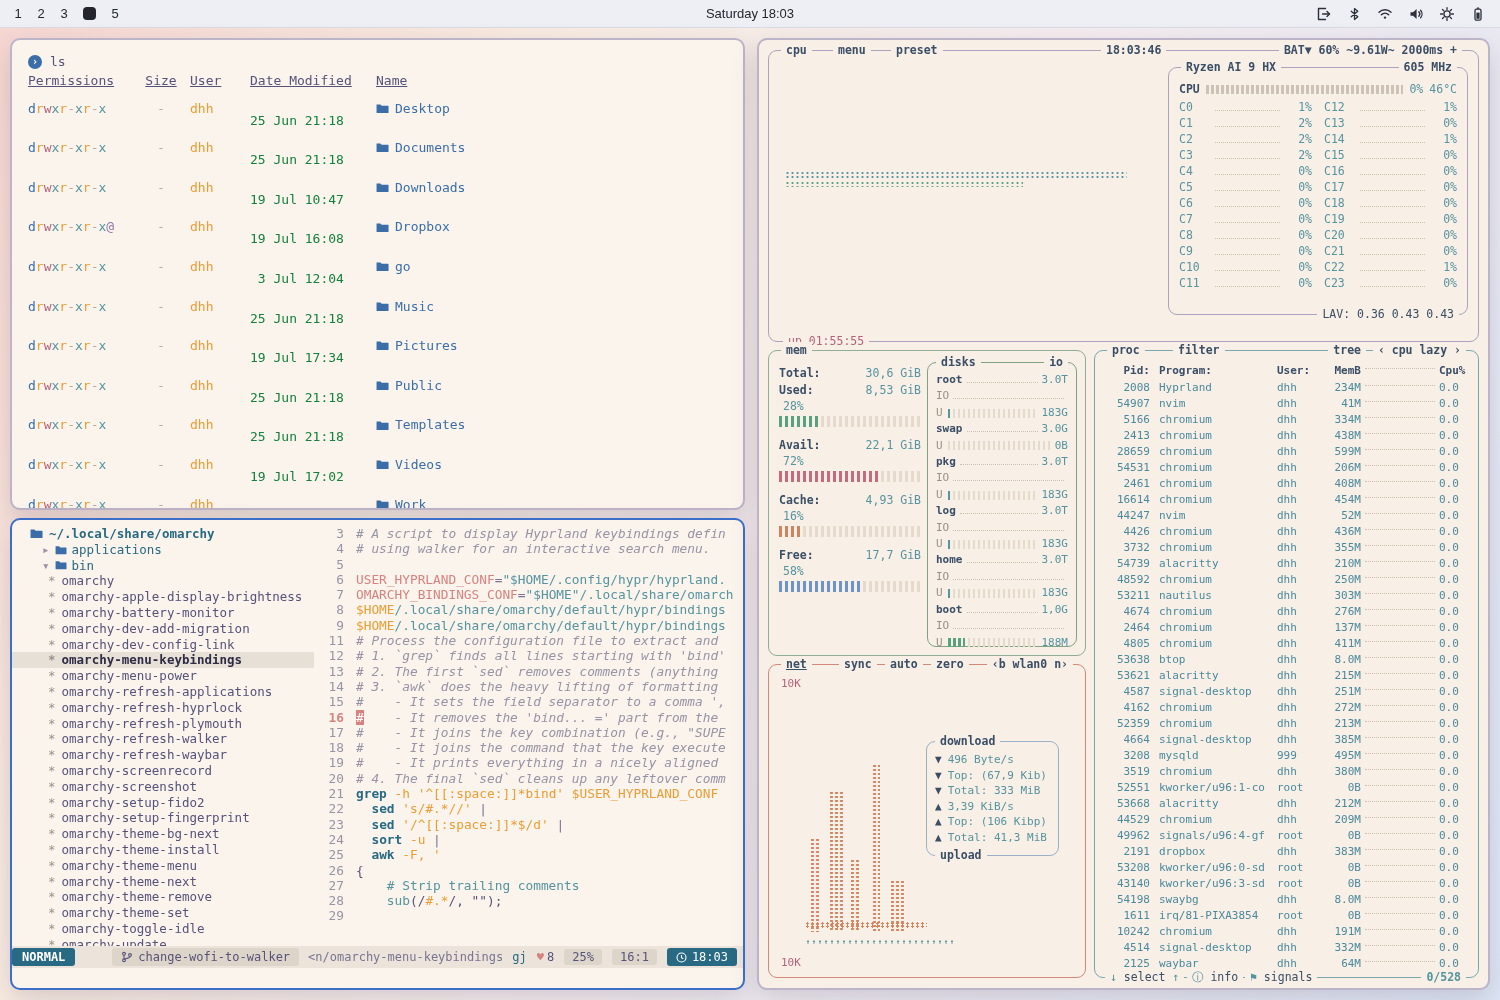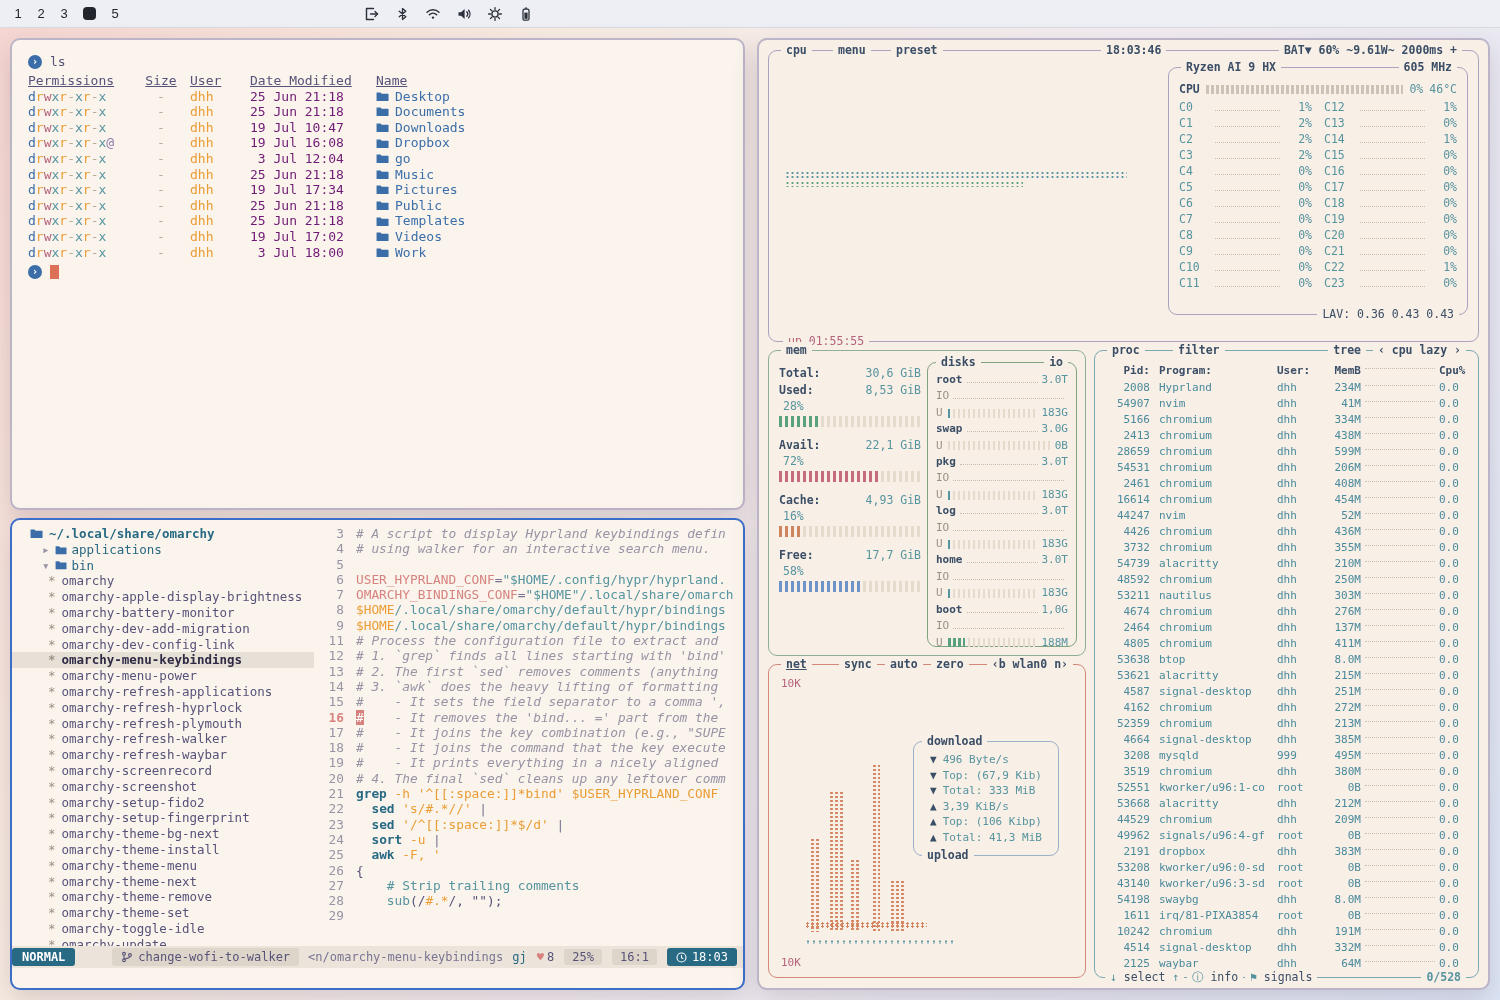--- a/index.html
+++ b/index.html
@@ -29,21 +29,21 @@
   .pcircle{display:inline-flex;width:14px;height:14px;border-radius:50%;background:#3b6ea8;color:#fff;
     font-size:10px;font-weight:bold;align-items:center;justify-content:center;flex:0 0 auto;}
   .cmdtext{color:#575279;}
   .blockcursor{width:9px;height:14px;background:#dd7056;display:inline-block;}
   .ls{margin-top:2px;font-size:13px;line-height:15.6px;}
   .ls-row{display:grid;grid-template-columns:104px 38px 50px 116px 1fr;column-gap:10px;align-items:center;}
   .ls-head .h{text-decoration:underline;color:#575279;}
   .col-size{text-align:center;}
   .c-muted{color:#b5aca0;}
   .c-gold{color:#ea9d34;}
-  .c-date{color:#701a75;white-space:pre;}
+  .c-date{color:#15803d;white-space:pre;margin-top:24px;}
   .fname{display:flex;gap:6px;align-items:center;color:#3b6ea8;}
   .pch-d{color:#3b6ea8;}.pch-r{color:#ea9d34;}.pch-w{color:#b4637a;}.pch-x{color:#56949f;}
   .pch-dash{color:#b5aca0;}.pch-at{color:#907aa9;}
   .perm{white-space:pre;}
 
   
   .nvim-body{flex:1;display:flex;overflow:hidden;padding-top:6px;}
   .tree{width:302px;font-size:12.5px;line-height:15.8px;overflow:hidden;flex:0 0 auto;}
   .tree-root{padding-left:18px;color:#286983;font-weight:bold;display:flex;gap:6px;align-items:center;}
   .tree-dir{padding-left:30px;color:#286983;display:flex;gap:5px;align-items:center;}
@@ -144,22 +144,22 @@
   .st{top:12px;}.sb{bottom:8px;}
   .net-graph{position:absolute;left:36px;right:14px;top:26px;bottom:24px;}
   .spike{position:absolute;background-image:radial-gradient(circle,#d4835f 1.1px,transparent 1.3px);background-size:5px 4px;}
   .sp1{left:2%;top:56%;width:10px;height:36%;}
   .sp2{left:9%;top:38%;width:14px;height:54%;}
   .sp3{left:17%;top:64%;width:10px;height:28%;}
   .sp4{left:25%;top:28%;width:8px;height:64%;}
   .sp5{left:32%;top:72%;width:16px;height:20%;}
   .nbase{position:absolute;left:0;width:46%;top:88%;height:6px;background-image:radial-gradient(circle,#d4835f 1px,transparent 1.2px);background-size:5px 3px;}
   .nup{position:absolute;left:0;width:56%;top:95%;height:4px;background-image:radial-gradient(circle,#56949f 1px,transparent 1.2px);background-size:6px 3px;}
-  .net-info{position:absolute;right:26px;top:76px;width:146px;border:1.5px solid #9bb0c9;border-radius:9px;
-    padding:10px 16px;font-size:11px;box-sizing:border-box;}
+  .net-info{position:absolute;right:26px;top:76px;width:133px;border:1.5px solid #9bb0c9;border-radius:9px;
+    padding:10px 8px;font-size:11px;box-sizing:border-box;}
   .ni{display:flex;gap:6px;line-height:15.5px;color:#56949f;}
   .arr{color:#3a4e66;}
 
   .phead,.prow{display:flex;align-items:center;padding:0 9px;}
   .phead{font-size:11px;color:#3a4e66;font-weight:bold;height:18px;margin-top:10px;}
   .prow{height:16px;font-size:11px;color:#4a8a9c;}
   .p-pid{width:46px;text-align:right;padding-right:9px;flex:0 0 auto;}
   .p-prog{width:118px;overflow:hidden;white-space:nowrap;flex:0 0 auto;}
   .p-user{width:42px;flex:0 0 auto;}
   .p-mem{width:42px;text-align:right;flex:0 0 auto;}
@@ -176,20 +176,21 @@
         <span class="ws-item">1</span>
 
         <span class="ws-item">2</span>
 
         <span class="ws-item">3</span>
 
         <span class="ws-item active"></span>
 
         <span class="ws-item">5</span>
       </div>
+    <div class="clock">Saturday 18:03</div>
     <div class="tray">
       <span class="ticon">
         <svg width="16" height="16" viewBox="0 0 16 16" fill="none" stroke="#2c303a" stroke-width="1.4" stroke-linecap="round" stroke-linejoin="round">
             <path d="M10.5 2.5H3.5v11h7"></path>
             <path d="M7.5 8h7"></path>
             <path d="M12 5.5L14.5 8 12 10.5"></path>
           </svg>
       </span>
       <span class="ticon">
         <svg width="15" height="16" viewBox="0 0 16 16" fill="none" stroke="#2c303a" stroke-width="1.4" stroke-linecap="round" stroke-linejoin="round">

